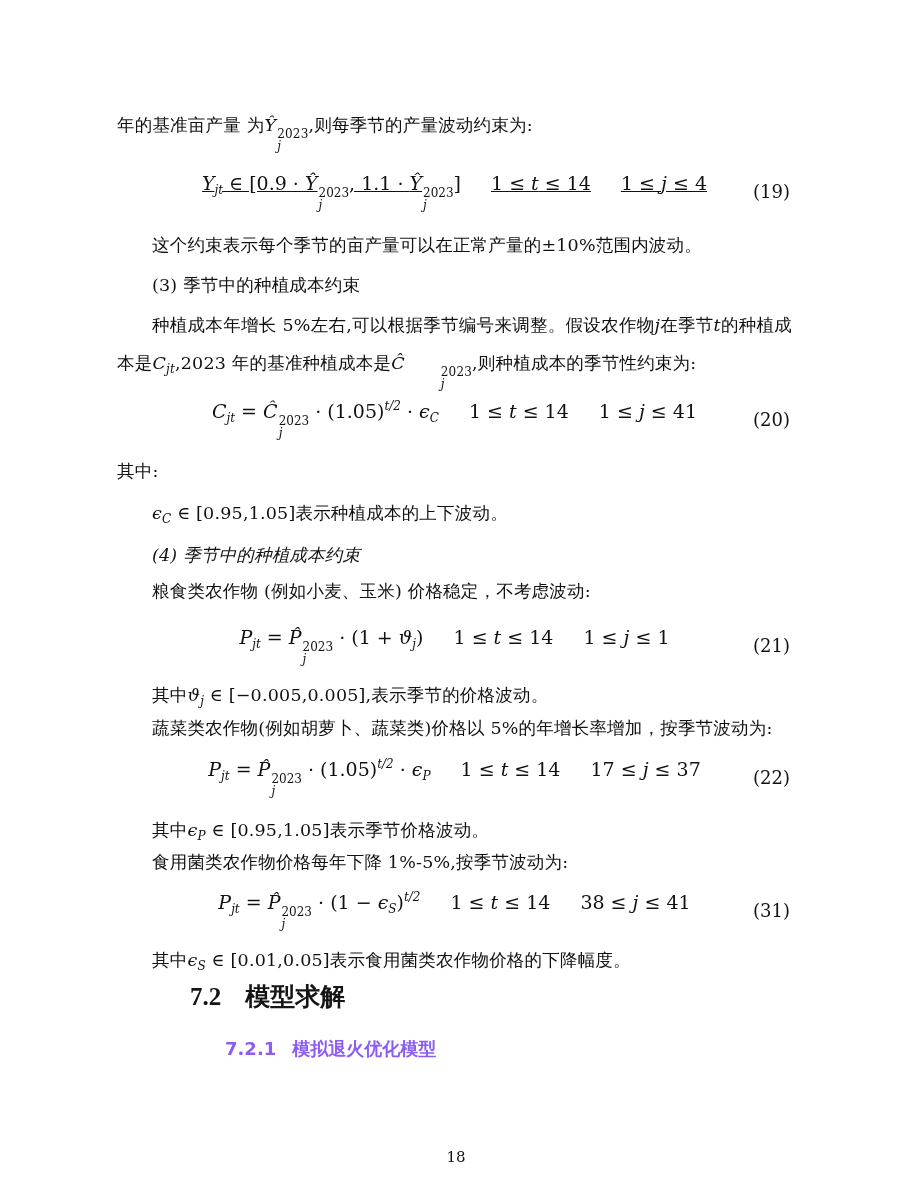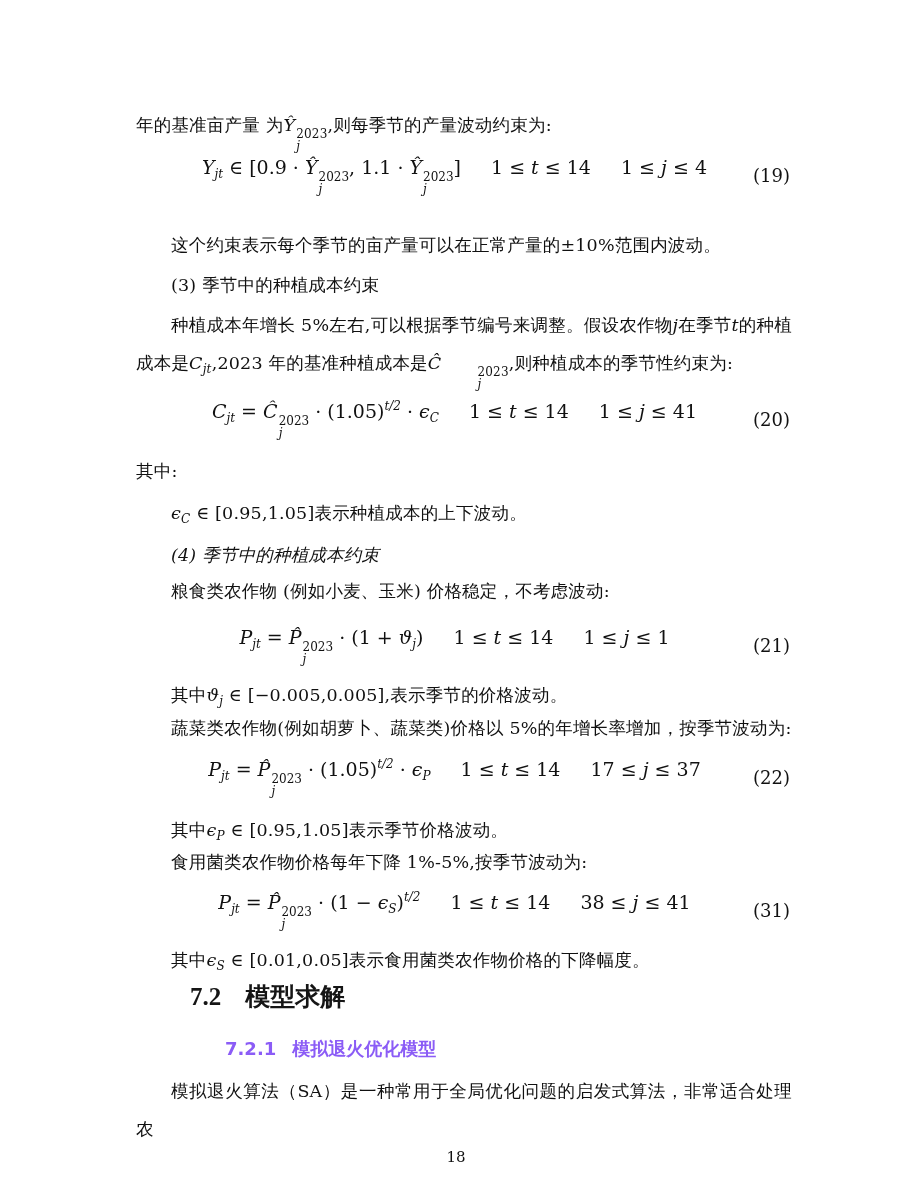--- a/index.html
+++ b/index.html
@@ -1,19 +1,19 @@
 <!DOCTYPE html>
 <html><head>
 <meta charset="utf-8">
 <style>
   html,body{margin:0;padding:0;background:#ffffff;}
   .page{position:relative;width:900px;height:1200px;background:#ffffff;overflow:hidden;
         font-family:"DejaVu Serif","Liberation Serif",serif;color:#111;}
   .p{position:absolute;left:117px;right:108px;font-size:17.5px;line-height:38px;
-     text-align:justify;letter-spacing:.2px;margin-left:19px;}
+     text-align:justify;letter-spacing:.2px;}
   .p.indent{text-indent:35px;}
   .eq{position:absolute;left:117px;right:108px;height:46px;display:flex;align-items:center;
       justify-content:center;font-size:19px;white-space:nowrap;}
   .eq-num{position:absolute;right:2px;top:50%;transform:translateY(-50%);font-size:18px;text-align:center;}
   .mvar{font-style:italic;}
   .it{font-style:italic;}
   .msub{font-size:12px;vertical-align:-4px;line-height:0;}
   .msup{font-size:12px;vertical-align:8px;line-height:0;}
   .supsub{display:inline-flex;flex-direction:column;align-items:flex-start;font-size:12px;
           line-height:12px;vertical-align:-7px;margin-left:1px;}
@@ -28,21 +28,21 @@
 </style>
 </head>
 <body>
 
 <div class="page">
   <div class="footer">18</div>
 <div class="p" style="top: 106px;"><span class="rm">年的基准亩产量 为</span><span class="mvar">Ŷ</span><span class="supsub">
         <span class="ss-sup">2023</span>
         <span class="ss-sub it">j</span>
       </span><span class="rm">,则每季节的产量波动约束为:</span></div>
-    <div class="eq" style="top: 152px;">
+    <div class="eq" style="top: 168px; text-decoration: underline;">
       <span class="eq-body"><span class="mvar">Y</span><span class="msub it">jt</span><span class="rm"> ∈ [0.9 · </span><span class="mvar">Ŷ</span><span class="supsub">
           <span class="ss-sup">2023</span>
           <span class="ss-sub it">j</span>
         </span><span class="rm">, 1.1 · </span><span class="mvar">Ŷ</span><span class="supsub">
           <span class="ss-sup">2023</span>
           <span class="ss-sub it">j</span>
         </span><span class="rm">]</span><span class="gap"></span><span class="rm">1 ≤ </span><span class="mvar">t</span><span class="rm"> ≤ 14</span><span class="gap"></span><span class="rm">1 ≤ </span><span class="mvar">j</span><span class="rm"> ≤ 4</span></span>
       <span class="eq-num">(19)</span>
     </div>
     <div class="p indent" style="top: 226px;"><span class="rm">这个约束表示每个季节的亩产量可以在正常产量的±10%范围内波动。</span></div>
@@ -83,14 +83,13 @@
     <div class="eq" style="top: 887px;">
       <span class="eq-body"><span class="mvar">P</span><span class="msub it">jt</span><span class="rm"> = </span><span class="mvar">P̂</span><span class="supsub">
           <span class="ss-sup">2023</span>
           <span class="ss-sub it">j</span>
         </span><span class="rm"> · (1 − </span><span class="mvar">ϵ</span><span class="msub it">S</span><span class="rm">)</span><span class="msup it">t/2</span><span class="gap"></span><span class="rm">1 ≤ </span><span class="mvar">t</span><span class="rm"> ≤ 14</span><span class="gap"></span><span class="rm">38 ≤ </span><span class="mvar">j</span><span class="rm"> ≤ 41</span></span>
       <span class="eq-num">(31)</span>
     </div>
     <div class="p indent" style="top: 941px;"><span class="rm">其中</span><span class="mvar">ϵ</span><span class="msub it">S</span><span class="rm"> ∈ [0.01,0.05]表示食用菌类农作物价格的下降幅度。</span></div>
     <div class="h2" style="top: 980px;"><span class="h2-num">7.2</span><span class="h2-label">模型求解</span></div>
     <div class="h3" style="top: 1036px;"><span class="h3-num">7.2.1</span><span class="h3-label">模拟退火优化模型</span></div>
-    <div class="p indent" style="top: 1072px;"><span class="rm">模拟退火算法（SA）是一种常用于全局优化问题的启发式算法，非常适合处理农</span></div>
   </div>
 
 </body></html>

